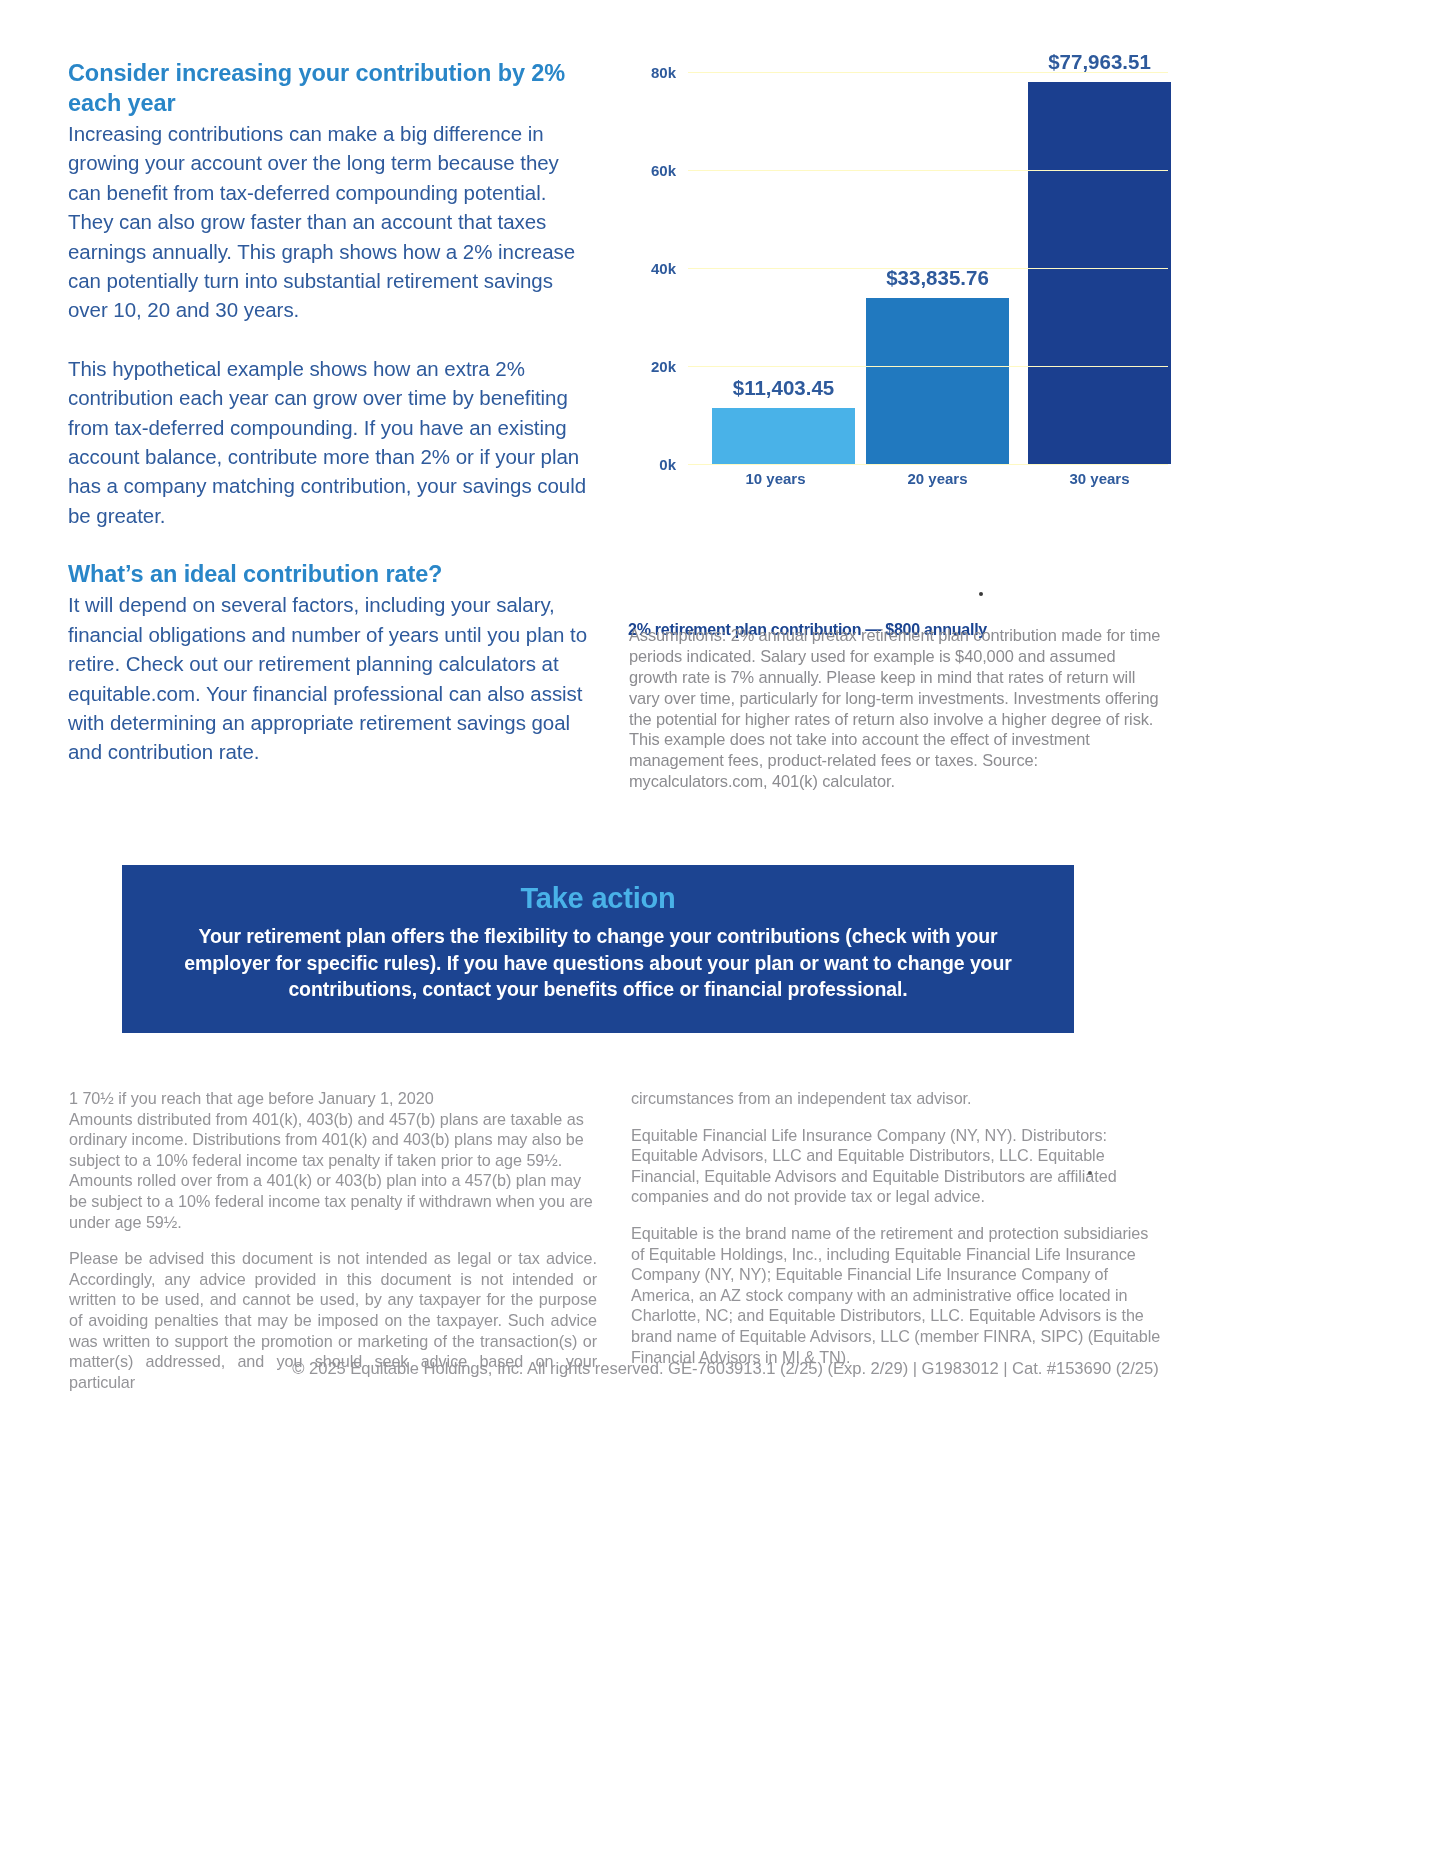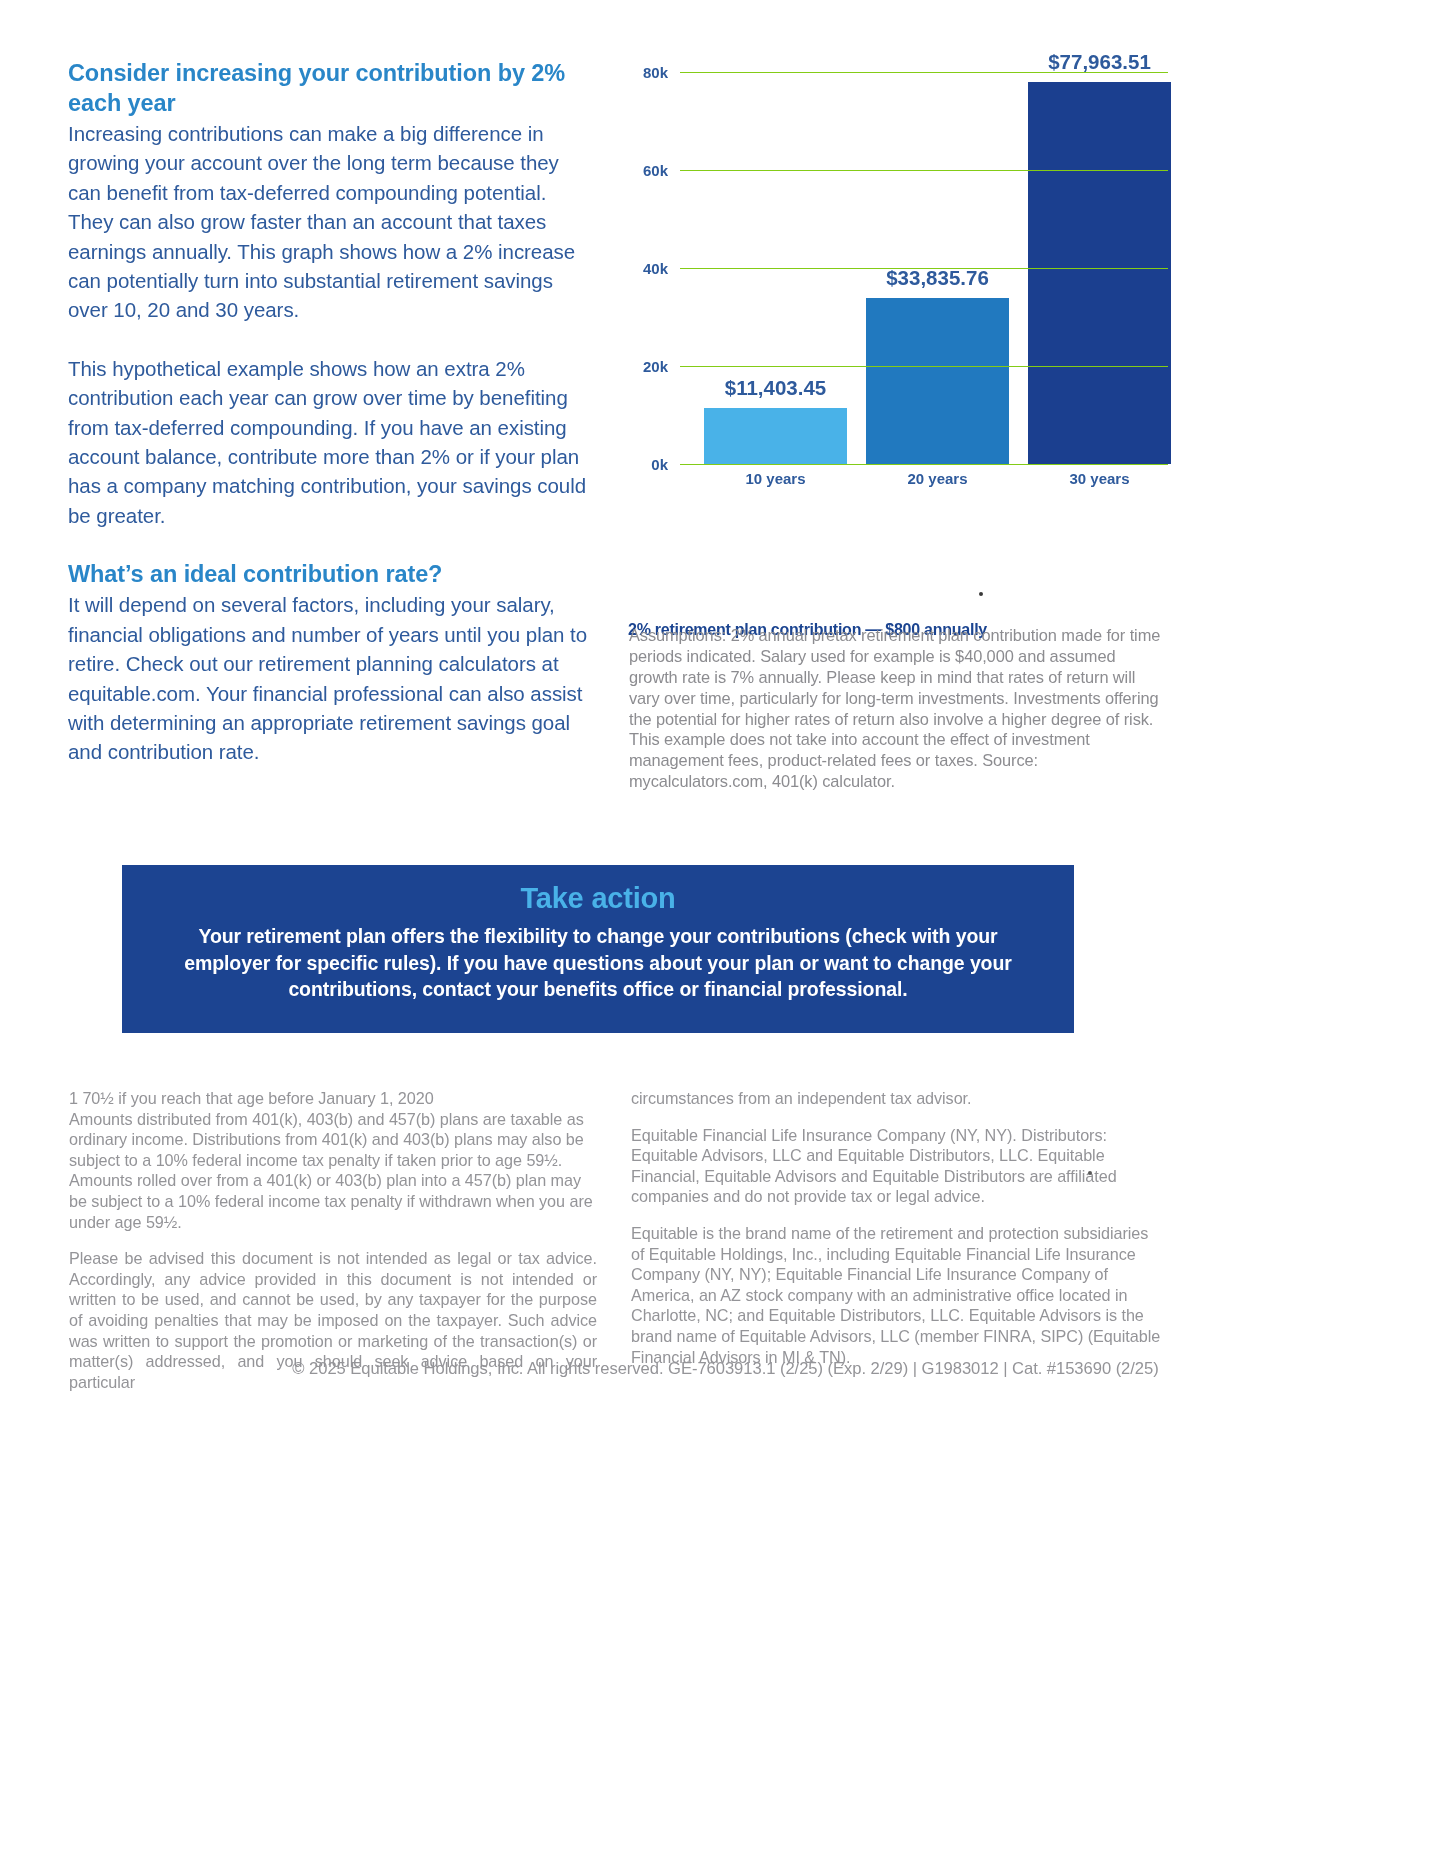--- a/index.html
+++ b/index.html
@@ -57,24 +57,24 @@
   }
   .plot {
     position: absolute;
     left: 52px;
     top: 14px;
     right: 0;
     height: 392px;
   }
   .gridline {
     position: absolute;
-    left: 0;
+    left: 8px;
     right: 0;
     height: 1px;
-    background: #84cc16;
+    background: #fef9c3;
   }
   .ytick {
     position: absolute;
     right: 100%;
     margin-right: 12px;
     transform: translateY(-50%);
     color: #2e5a9c;
     font-size: 15px;
     font-weight: bold;
     white-space: nowrap;
@@ -257,21 +257,21 @@
       <h2 class="sec-head">What’s an ideal contribution rate?</h2>
       <p class="sec-body">It will depend on several factors, including your salary, financial obligations and number of years until you plan to retire. Check out our retirement planning calculators at equitable.com. Your financial professional can also assist with determining an appropriate retirement savings goal and contribution rate.</p>
     </div>
 
   </div>
 
   <div class="chart-col">
     <div class="chart-area">
       <div class="plot" id="plot">
         <div class="bars" id="bars">
-            <div class="bar-slot" style="left: 24px;">
+            <div class="bar-slot" style="left: 32px;">
               <div class="bar" style="height: 55.8769px; background: rgb(73, 178, 232);"></div>
               <div class="bar-label" style="bottom: 63.8769px;">$11,403.45</div>
             </div>
             <div class="bar-slot" style="left: 186px;">
               <div class="bar" style="height: 165.795px; background: rgb(33, 121, 191);"></div>
               <div class="bar-label" style="bottom: 173.795px;">$33,835.76</div>
             </div>
             <div class="bar-slot" style="left: 348px;">
               <div class="bar" style="height: 382.021px; background: rgb(27, 63, 143);"></div>
               <div class="bar-label" style="bottom: 390.021px;">$77,963.51</div>

